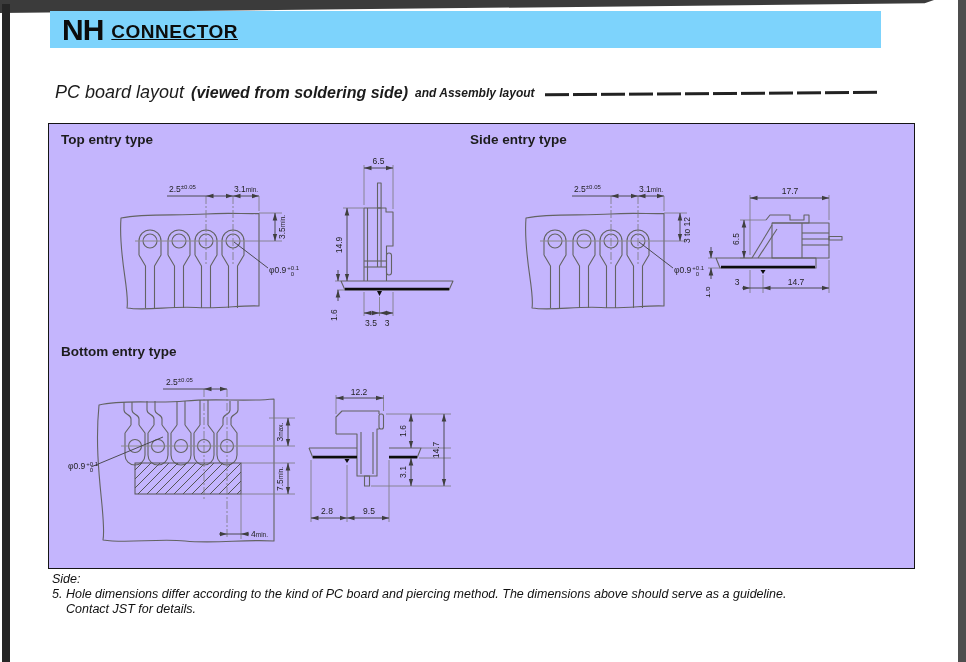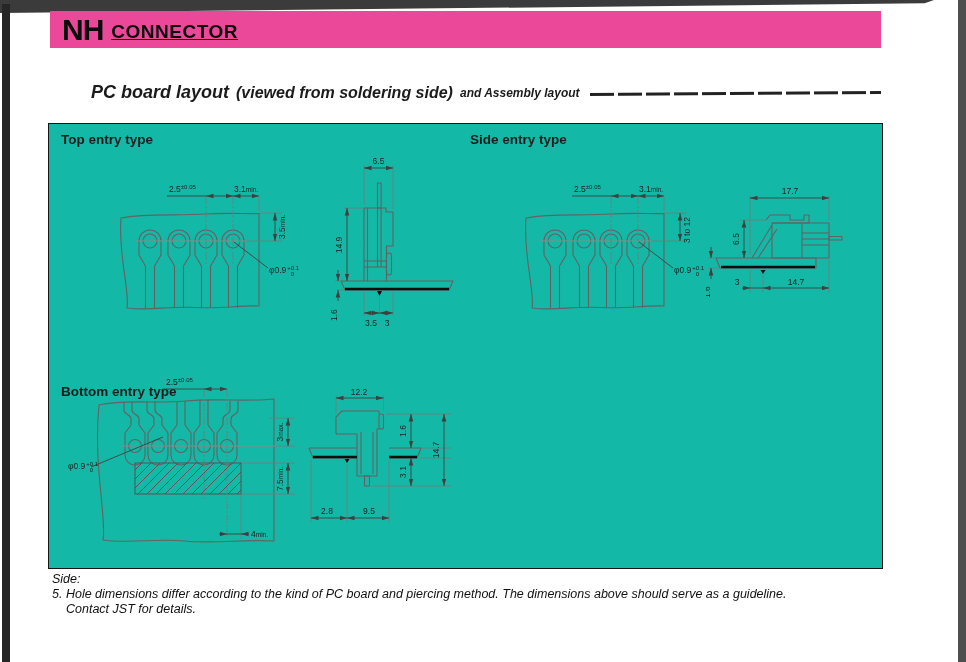--- a/index.html
+++ b/index.html
@@ -3,35 +3,35 @@
 <meta charset="utf-8">
 <style>
   html,body{margin:0;padding:0;}
   body{width:966px;height:662px;position:relative;background:#fff;overflow:hidden;
        font-family:"Liberation Sans",sans-serif;}
   .scan-top{position:absolute;left:0;top:0;width:934px;height:13px;background:#3b3b3b;
             clip-path:polygon(0 0,100% 0,99% 25%,0 100%);}
   .scan-left{position:absolute;left:2px;top:4px;width:8px;height:658px;background:#262626;}
   .scan-right{position:absolute;left:958px;top:0;width:8px;height:662px;background:#4e4e4e;}
 
-  .hdr-bar{position:absolute;left:50px;top:11px;width:831px;height:37px;background:#ec4899;
+  .hdr-bar{position:absolute;left:50px;top:11px;width:831px;height:37px;background:#7dd3fc;
            display:flex;align-items:center;}
   .hdr-series{font-size:30px;font-weight:900;color:#0c0c0c;letter-spacing:-1px;margin-left:12px;}
   .hdr-type{font-size:19px;font-weight:800;color:#0c0c0c;letter-spacing:.5px;margin-left:8px;margin-top:4px;text-decoration:underline;}
 
   .title-row{position:absolute;left:55px;top:82px;width:826px;display:flex;align-items:center;color:#1b1b1b;}
-  .t1{font-size:18px;font-weight:700;font-style:italic;white-space:pre;margin-left:36px;}
+  .t1{font-size:18px;font-weight:400;font-style:italic;white-space:pre;}
   .t2{font-size:16px;font-weight:600;font-style:italic;margin-left:7px;white-space:pre;}
   .t3{font-size:12px;font-weight:700;font-style:italic;margin-left:7px;white-space:pre;}
   .t-rule{flex:1;height:3px;margin-left:10px;margin-top:2px;
           background:repeating-linear-gradient(90deg,#222 0 24px,transparent 24px 28px);
           transform:rotate(-0.4deg);}
 
   .main-box{position:absolute;left:48px;top:123px;width:833px;height:444px;
-            border:1.5px solid #151515;background:#14b8a6;}
+            border:1.5px solid #151515;background:#c4b5fd;padding-left:32px;}
   .sec-label{position:absolute;font-size:13.5px;font-weight:700;color:#1c1c1c;}
   .dwg{position:absolute;}
 
   .notes{position:absolute;left:52px;top:572px;width:860px;font-style:italic;
          font-size:12.5px;color:#111;line-height:15px;}
   .notes .indent{padding-left:14px;}
 
   
   .out{stroke:#636363;stroke-width:1.1;fill:none;stroke-linejoin:round;}
   .ext{stroke:#7a7a7a;stroke-width:0.8;fill:none;}
@@ -71,21 +71,21 @@
   <span class="t1">PC board layout</span>
   <span class="t2">(viewed from soldering side)</span>
   <span class="t3">and Assembly layout</span>
   <span class="t-rule"></span>
 </div>
 
 <div class="main-box">
 
   <div class="sec-label" style="left:12px;top:8px;">Top entry type</div>
   <div class="sec-label" style="left:421px;top:8px;">Side entry type</div>
-  <div class="sec-label" style="left:12px;top:220px;margin-top:40px;">Bottom entry type</div>
+  <div class="sec-label" style="left:12px;top:220px;">Bottom entry type</div>
 
   <svg class="dwg" style="left:52px;top:35px;" width="290" height="170" viewBox="0 0 290 170">
     <path class="out" d="M20,59 C45,54 75,57 105,55 C125,53.5 145,55 158,54.5 L158,147
                          C140,146 120,150 95,148.5 C70,147 45,152 26,149 C29,133 17,96 20,59 Z"></path>
     <path class="out" d="M38,96 L38,82 A11,11 0 0 1 60,82 L60,96 L53.5,107 L53.5,149 M38,96 L44.5,107 L44.5,149"></path>
     <path class="out" d="M67,96 L67,82 A11,11 0 0 1 89,82 L89,96 L82.5,107 L82.5,149 M67,96 L73.5,107 L73.5,149"></path>
     <path class="out" d="M94,96 L94,82 A11,11 0 0 1 116,82 L116,96 L109.5,107 L109.5,149 M94,96 L100.5,107 L100.5,149"></path>
     <path class="out" d="M121,96 L121,82 A11,11 0 0 1 143,82 L143,96 L136.5,107 L136.5,149 M121,96 L127.5,107 L127.5,149"></path>
     <circle class="out" cx="49" cy="82" r="7"></circle>
       <circle class="out" cx="78" cy="82" r="7"></circle>

